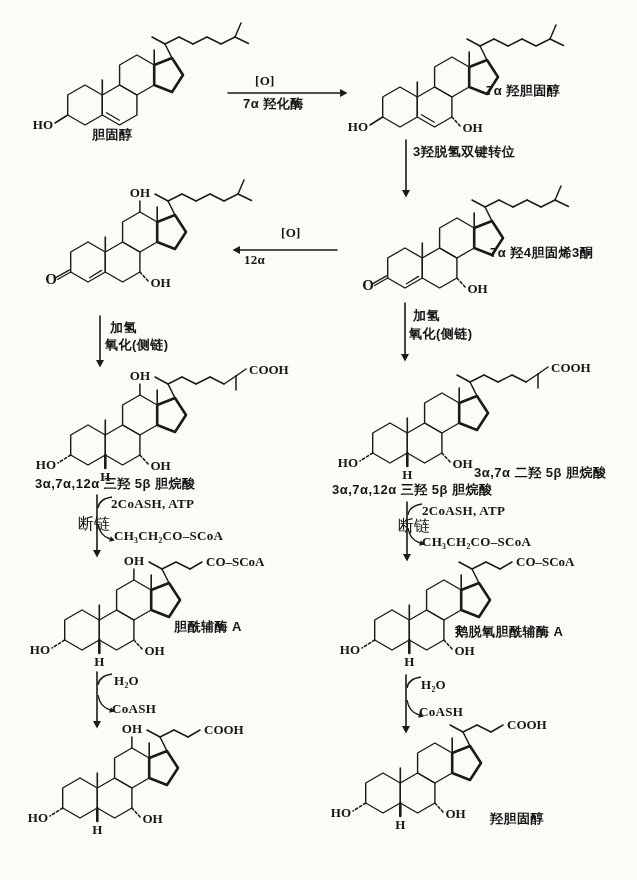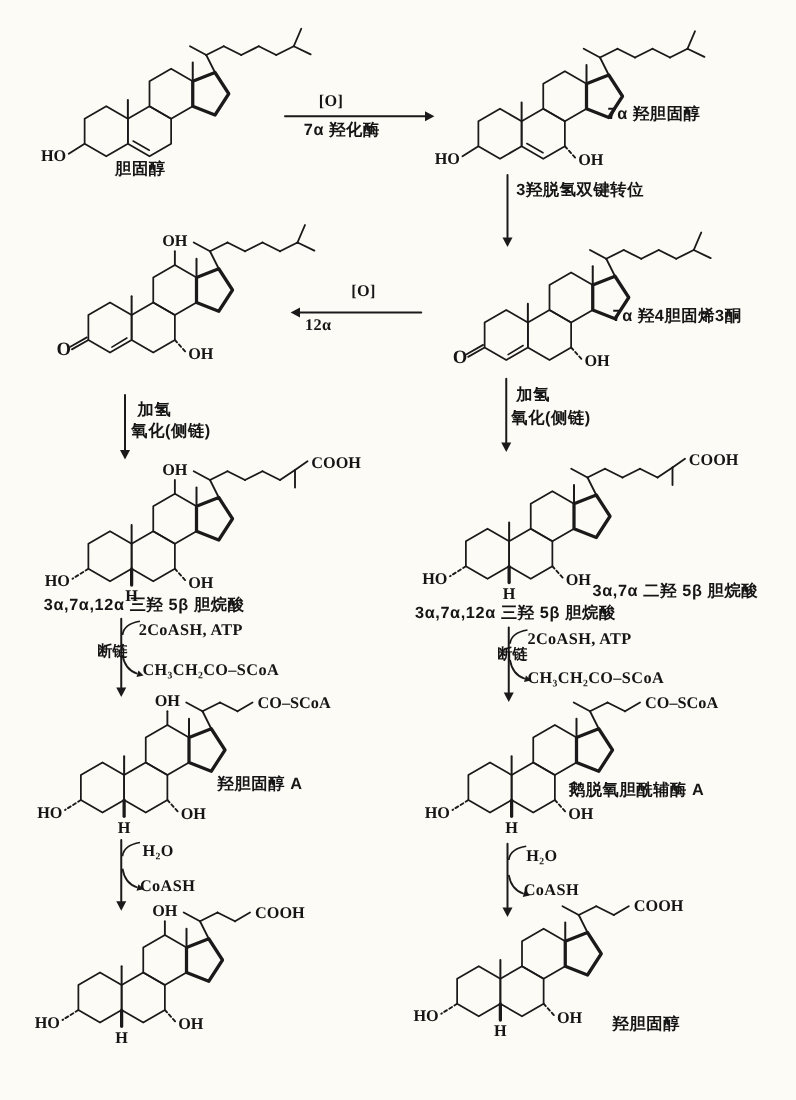--- a/index.html
+++ b/index.html
@@ -3,21 +3,21 @@
 <meta charset="utf-8">
 <style>
   html,body{margin:0;padding:0;background:#e8e8e8;}
   #canvas{
     position:relative;width:637px;height:880px;margin:0 auto;
     background:#fcfbf6;overflow:hidden;
     font-family:"Liberation Sans",sans-serif;color:#151515;
   }
   .lbl{position:absolute;white-space:nowrap;line-height:1.1;color:#151515;}
   .cjk{font-weight:bold;font-size:13px;letter-spacing:0.5px;}
-  .cjk-sm{font-weight:bold;font-size:12px;letter-spacing:0;}
+  .cjk-sm{font-weight:normal;font-size:16px;letter-spacing:0;}
   .fml{font-family:"Liberation Serif",serif;font-weight:bold;font-size:13px;letter-spacing:0.3px;}
   svg.compound{position:absolute;overflow:visible;}
   #arrow-layer{position:absolute;left:0;top:0;}
   svg text{font-family:"Liberation Serif",serif;font-weight:bold;fill:#151515;}
 </style>
 </head>
 <body>
 
 <div id="canvas">
   <svg id="arrow-layer" width="637" height="880">
@@ -69,21 +69,21 @@
         <path d="M407 700 Q409 712 419 715" fill="none" stroke="#1a1a1a" stroke-width="1.4"></path>
         <path d="M423.8 716.4L418.216 717.688L419.784 712.312Z" fill="#1a1a1a"></path>
       </g>
     </svg>
 
   <div class="lbl cjk" style="left:92px;top:128px">胆固醇</div>
   <div class="lbl cjk" style="left:486px;top:84px">7α 羟胆固醇</div>
   <div class="lbl cjk" style="left:490px;top:246px">7α 羟4胆固烯3酮</div>
   <div class="lbl cjk" style="left:35px;top:477px">3α,7α,12α 三羟 5β 胆烷酸</div>
   <div class="lbl cjk" style="left:474px;top:466px">3α,7α 二羟 5β 胆烷酸</div>
-  <div class="lbl cjk" style="left:174px;top:620px">羟胆固醇 A</div>
+  <div class="lbl cjk" style="left:174px;top:620px">胆酰辅酶 A</div>
   <div class="lbl cjk" style="left:455px;top:625px">鹅脱氧胆酰辅酶 A</div>
   <div class="lbl cjk" style="left:77px;top:884px">胆酸</div>
   <div class="lbl cjk" style="left:490px;top:812px">羟胆固醇</div>
 
   <div class="lbl fml" style="left:255px;top:74px">[O]</div>
   <div class="lbl cjk" style="left:243px;top:97px">7α 羟化酶</div>
   <div class="lbl cjk" style="left:413px;top:145px">3羟脱氢双键转位</div>
   <div class="lbl fml" style="left:281px;top:226px">[O]</div>
   <div class="lbl fml" style="left:244px;top:253px">12α</div>
   <div class="lbl cjk" style="left:110px;top:321px">加氢</div>

